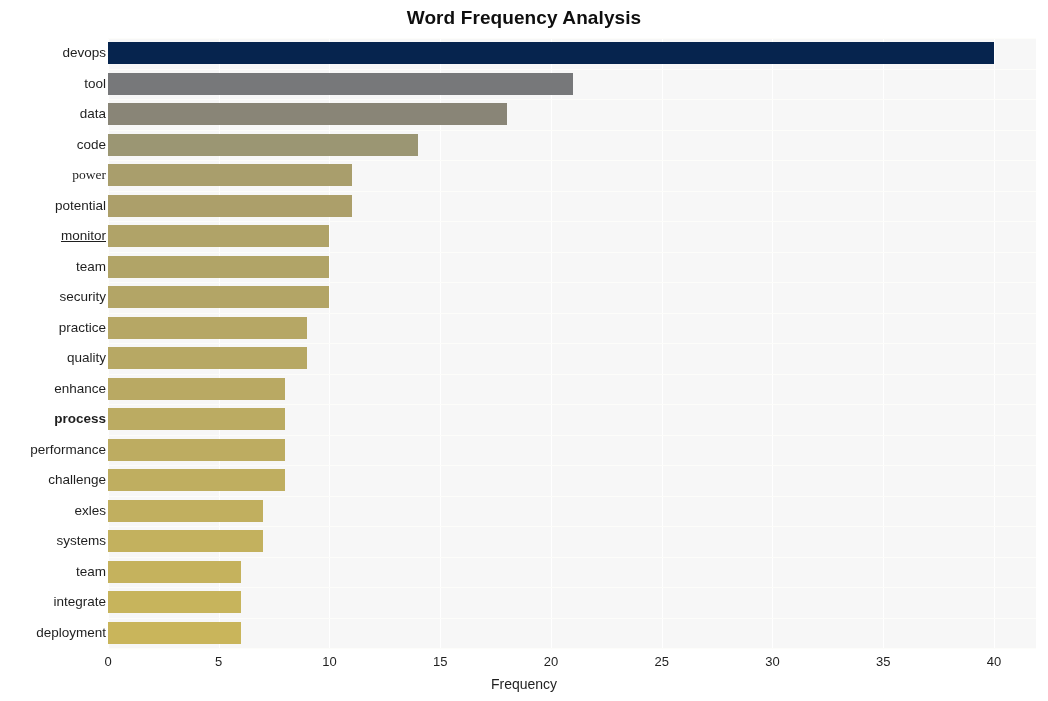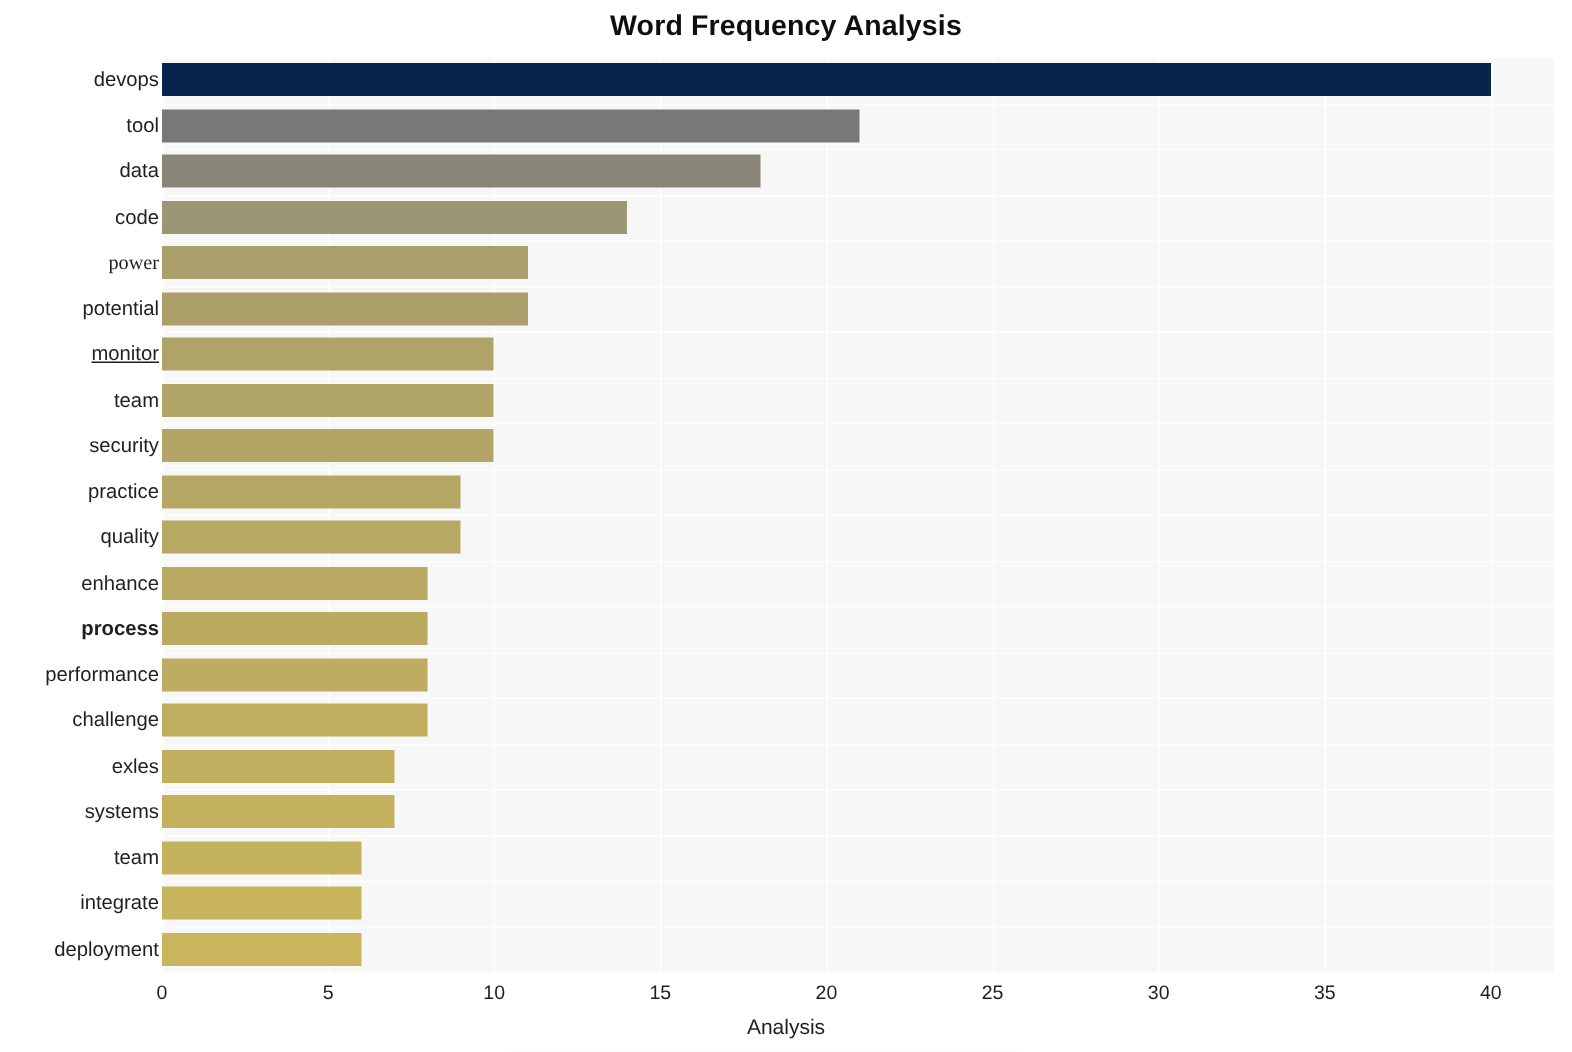--- a/index.html
+++ b/index.html
@@ -237,16 +237,16 @@
         <div class="xtick" style="left: 108px;">0</div>
         <div class="xtick" style="left: 218.74px;">5</div>
         <div class="xtick" style="left: 329.48px; text-align: right;">10</div>
         <div class="xtick" style="left: 440.22px;">15</div>
         <div class="xtick" style="left: 550.959px;">20</div>
         <div class="xtick" style="left: 661.699px;">25</div>
         <div class="xtick" style="left: 772.439px;">30</div>
         <div class="xtick" style="left: 883.179px;">35</div>
         <div class="xtick" style="left: 993.919px;">40</div>
       </div>
-    <div id="x-axis-label">Analysis</div>
+    <div id="x-axis-label">Frequency</div>
   </div>
 
 </div>
 
 </body></html>

